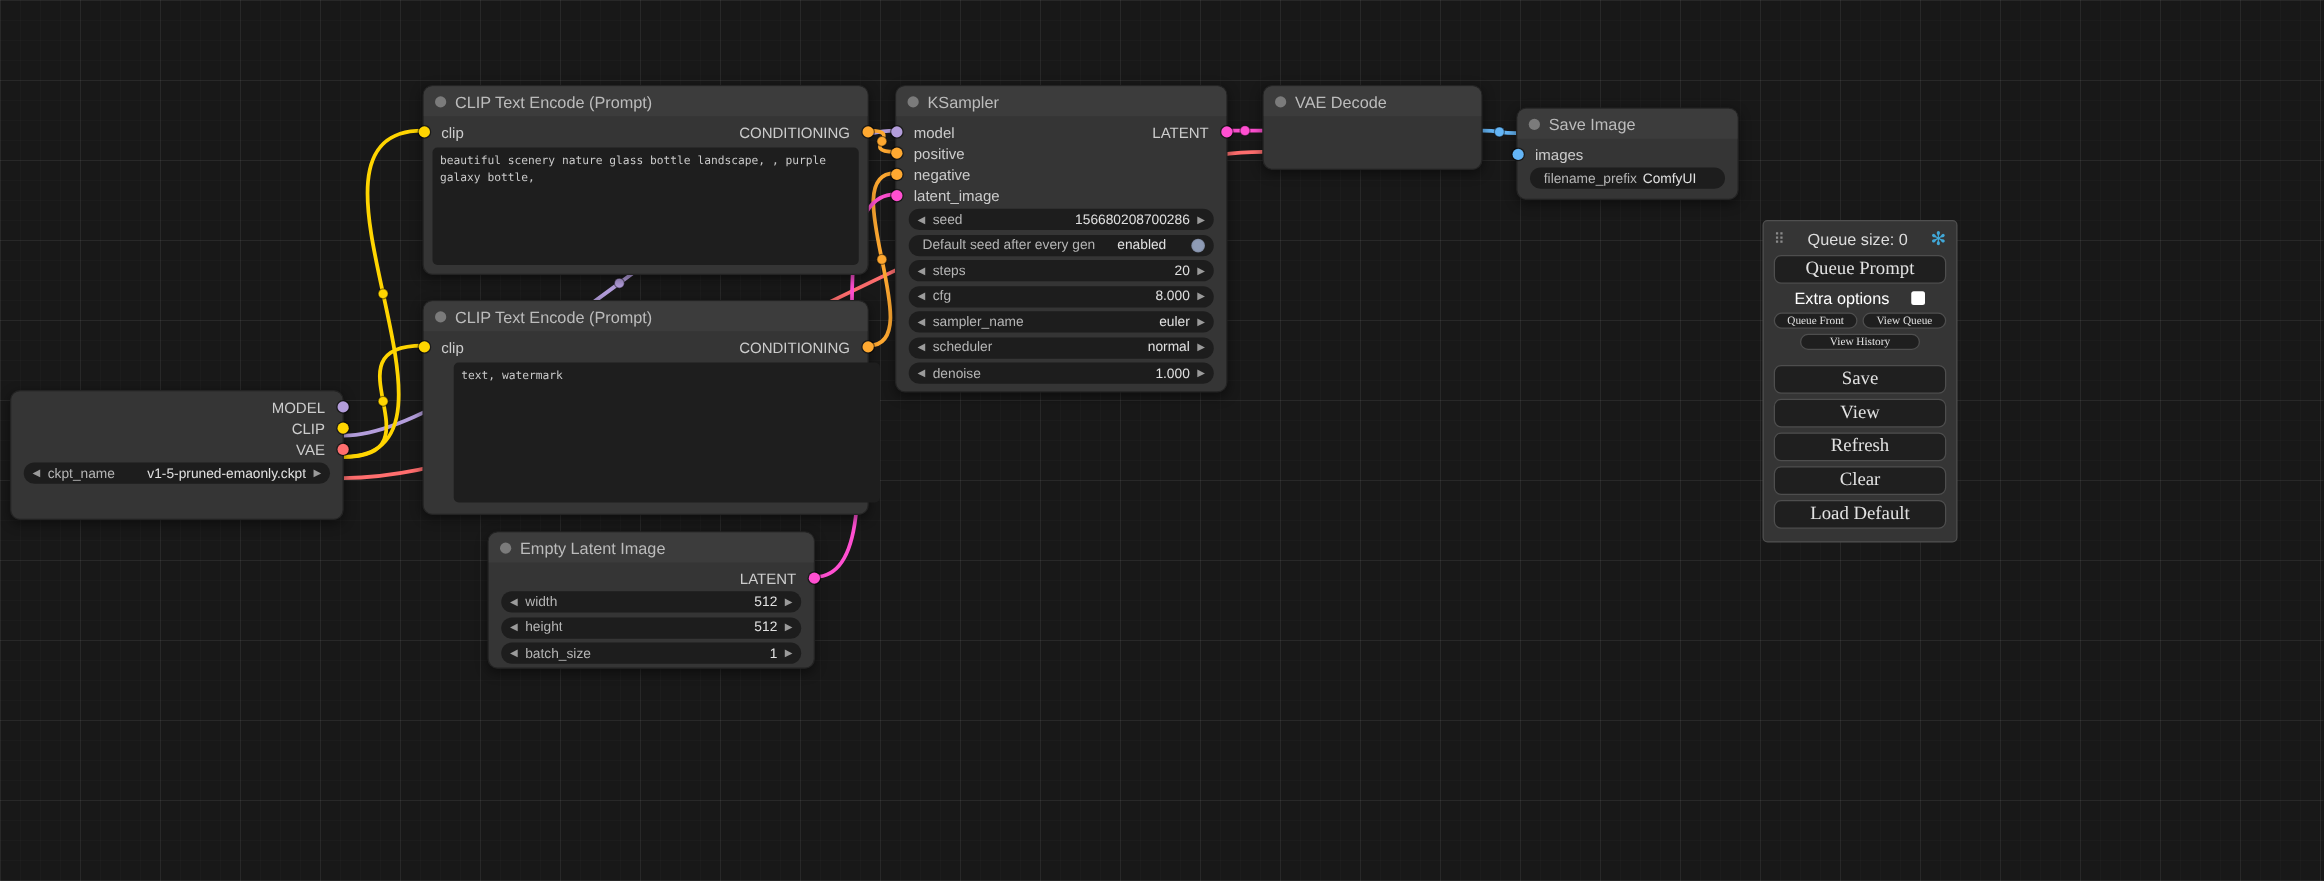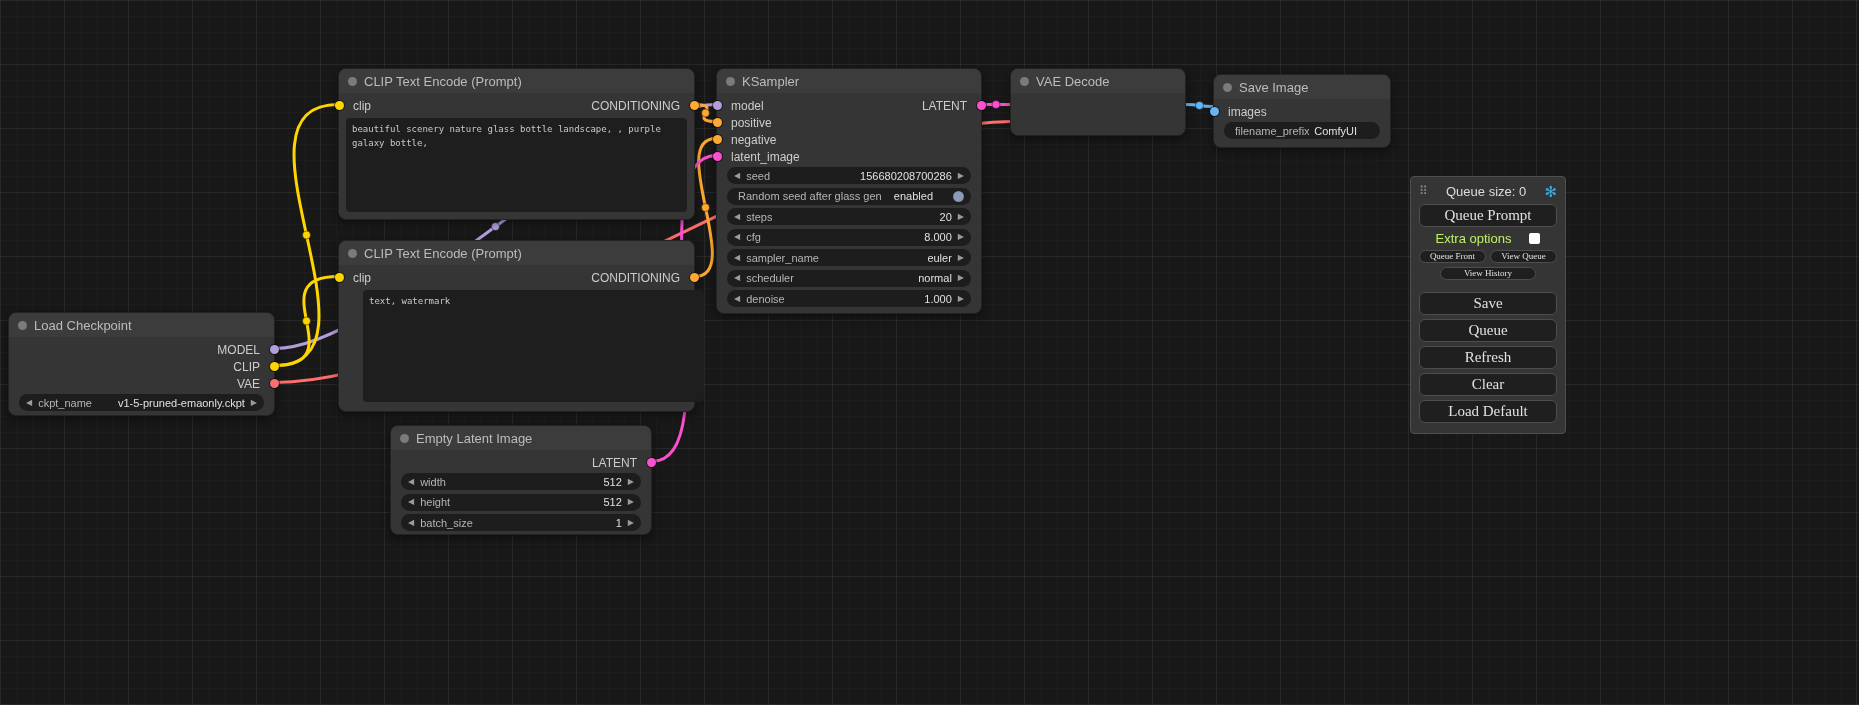--- a/index.html
+++ b/index.html
@@ -77,21 +77,21 @@
   }
   .qheader { display:flex; align-items:center; height:18px; }
   .qdrag { color:#8a8a8a; font-size:12px; cursor:grab; flex:none; }
   .qsize { flex:1; text-align:center; font-size:13px; color:#dddddd; }
   .qgear { color:var(--c-settings-icon); font-size:15px; line-height:1; cursor:pointer; flex:none; }
   .btn {
     background:#1f1f1f; border:1px solid #4e4e4e; color:#e2e2e2;
     border-radius:6px; font-family:Liberation Serif, serif; cursor:pointer; width:100%;
   }
   .btn-lg { height:23px; font-size:15px; }
-  .qextra { display:flex; align-items:center; justify-content:center; gap:18px; font-size:13px; color:#bef264; height:15px; }
+  .qextra { display:flex; align-items:center; justify-content:center; gap:18px; font-size:13px; color:#ffffff; height:15px; }
   .qcheck { width:11px; height:11px; background:#ffffff; border-radius:2px; display:inline-block; cursor:pointer; }
   .qrow { display:flex; gap:4px;justify-content:flex-end; }
   .btn-sm { height:13px; font-size:9px; border-radius:7px; line-height:1; padding:0 4px; }
   .vh { width:96px; align-self:center; flex:none; }
   .mt { margin-top:8px; }
 </style>
 </head>
 <body>
 
 <div class="canvas">
@@ -112,24 +112,20 @@
     <circle style="fill:var(--c-clip)" cx="306.5" cy="321" r="4"></circle>
     <circle style="fill:var(--c-vae)" cx="642.5" cy="252" r="4"></circle>
     <circle style="fill:var(--c-conditioning)" cx="705.5" cy="113" r="4"></circle>
     <circle style="fill:var(--c-conditioning)" cx="705.5" cy="207.5" r="4"></circle>
     <circle style="fill:var(--c-latent)" cx="684" cy="308.5" r="4"></circle>
     <circle style="fill:var(--c-latent)" cx="996" cy="104.5" r="4"></circle>
     <circle style="fill:var(--c-image)" cx="1199.5" cy="105.5" r="4"></circle>
   </svg>
 
   <div class="node" style="left:8px; top:312px; width:267px; height:104px;">
-    <div class="ntitle">
-      <span class="tdot"></span>
-      <span class="ttext">Load Checkpoint</span>
-    </div>
     <div class="slots">
       <div class="slot-row">
         <span class="out-label">MODEL</span>
         <span class="sdot out" style="background:var(--c-model)"></span>
       </div>
       <div class="slot-row">
         <span class="out-label">CLIP</span>
         <span class="sdot out" style="background:var(--c-clip)"></span>
       </div>
       <div class="slot-row">
@@ -238,21 +234,21 @@
       </div>
     </div>
     <div class="widgets">
       <div class="widget">
         <span class="arrow">◀</span>
         <span class="wname">seed</span>
         <span class="wval">156680208700286</span>
         <span class="arrow">▶</span>
       </div>
       <div class="widget no-arrows">
-        <span class="wname">Random seed after glass gen</span>
+        <span class="wname">Default seed after every gen</span>
         <span class="wval">enabled</span>
         <span class="knob"></span>
       </div>
       <div class="widget">
         <span class="arrow">◀</span>
         <span class="wname">steps</span>
         <span class="wval">20</span>
         <span class="arrow">▶</span>
       </div>
       <div class="widget">
@@ -282,21 +278,21 @@
     </div>
   </div>
 
   <div class="node" style="left:1010px; top:68px; width:176px; height:68px;">
     <div class="ntitle">
       <span class="tdot"></span>
       <span class="ttext">VAE Decode</span>
     </div>
   </div>
 
-  <div class="node" style="left:1213px; top:74px; width:178px; height:74px;">
+  <div class="node" style="left:1213px; top:86px; width:178px; height:74px;">
     <div class="ntitle">
       <span class="tdot"></span>
       <span class="ttext">Save Image</span>
     </div>
     <div class="slots">
       <div class="slot-row">
         <span class="sdot in" style="background:var(--c-image)"></span>
         <span class="in-label">images</span>
       </div>
     </div>
@@ -318,19 +314,19 @@
     <div class="qextra">
       <span>Extra options</span>
       <span class="qcheck"></span>
     </div>
     <div class="qrow">
       <button class="btn btn-sm" style="flex:1">Queue Front</button>
       <button class="btn btn-sm" style="flex:1">View Queue</button>
     </div>
     <button class="btn btn-sm vh">View History</button>
     <button class="btn btn-lg mt">Save</button>
-    <button class="btn btn-lg">Queue</button>
+    <button class="btn btn-lg">View</button>
     <button class="btn btn-lg">Refresh</button>
     <button class="btn btn-lg">Clear</button>
     <button class="btn btn-lg">Load Default</button>
   </div>
 
 </div>
 
 </body></html>

